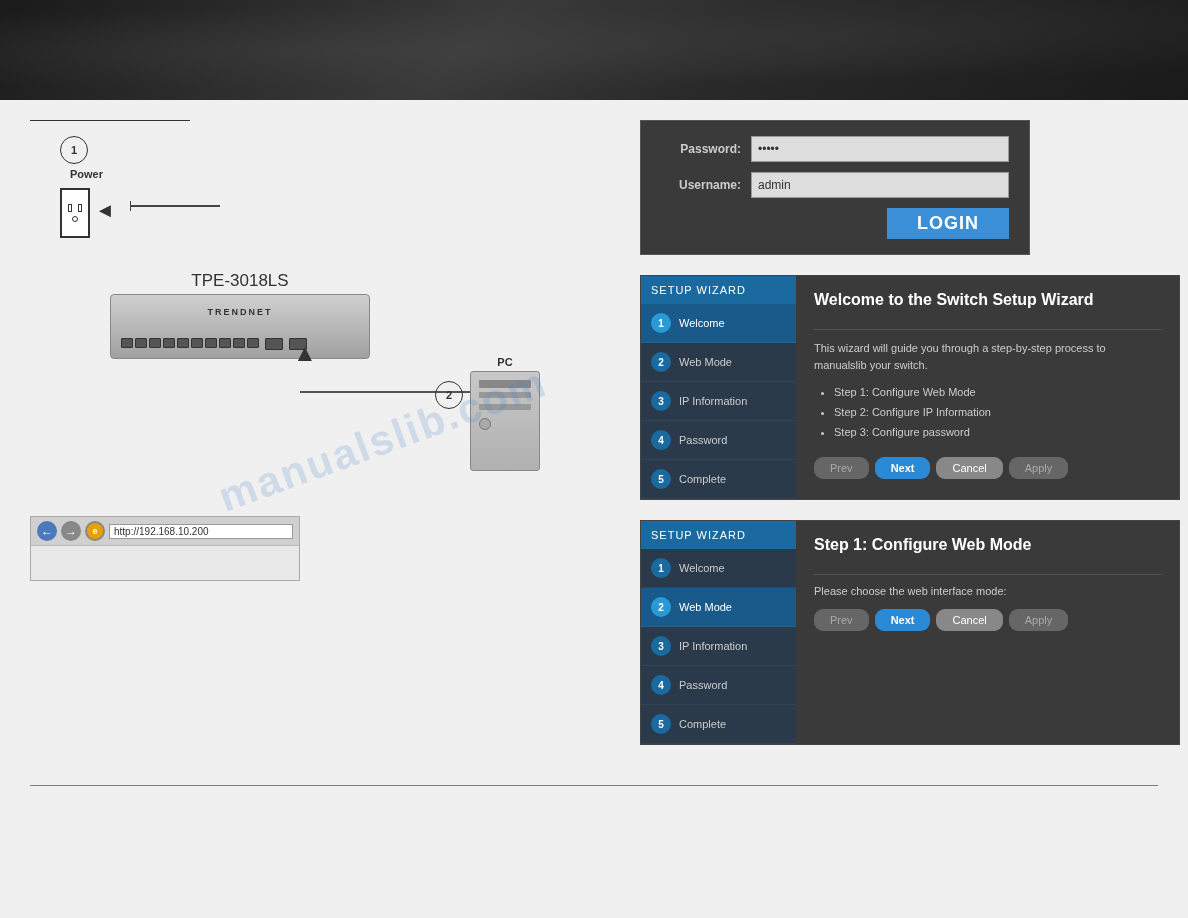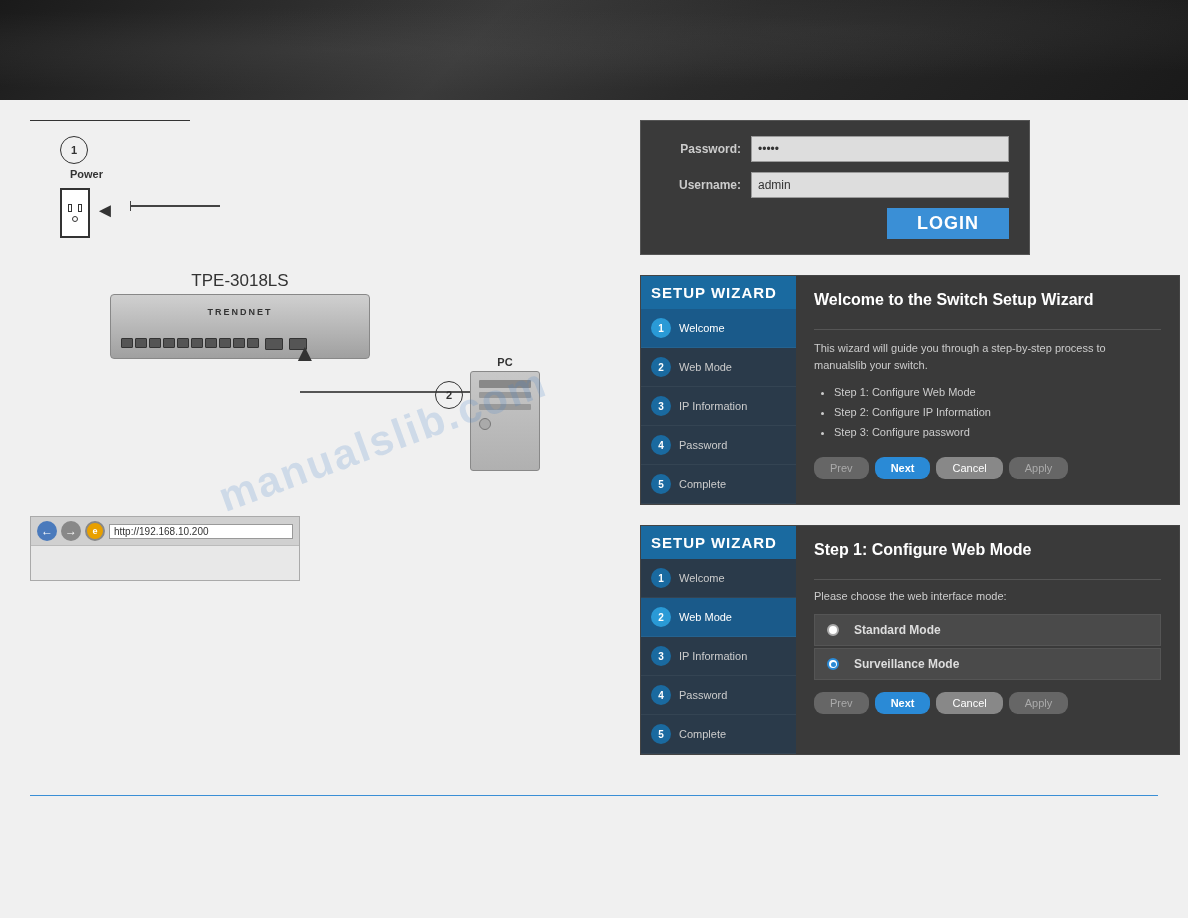--- a/index.html
+++ b/index.html
@@ -382,22 +382,22 @@
     }
     .wizard-sidebar {
       width: 155px;
       background: #2a3a4a;
       padding: 0;
     }
     .wizard-sidebar-header {
       background: #1a6aa0;
       padding: 8px 10px;
       color: white;
-      font-size: 15px;
-      font-weight: bold;
+      font-size: 11px;
+      font-weight: normal;
       letter-spacing: 1px;
       text-transform: uppercase;
     }
     .wizard-nav-item {
       display: flex;
       align-items: center;
       gap: 8px;
       padding: 9px 10px;
       color: #ccc;
       font-size: 11px;
@@ -708,32 +708,20 @@
           <span>Password</span>
         </div>
         <div class="wizard-nav-item">
           <div class="nav-circle">5</div>
           <span>Complete</span>
         </div>
       </div>
       <div class="wizard-main">
         <div class="wizard-title">Step 1: Configure Web Mode</div>
         <div class="webmode-desc">Please choose the web interface mode:</div>
-        <div class="webmode-options">
-          <div class="webmode-option">
-            <div class="webmode-radio-empty"></div>
-            <span class="webmode-option-label">Standard Mode</span>
-          </div>
-          <div class="webmode-option webmode-option-selected">
-            <div class="webmode-radio">
-              <div class="webmode-radio-inner"></div>
-            </div>
-            <span class="webmode-option-label">Surveillance Mode</span>
-          </div>
-        </div>
         <div class="wizard-buttons">
           <button class="wiz-btn wiz-btn-gray">Prev</button>
           <button class="wiz-btn wiz-btn-blue">Next</button>
           <button class="wiz-btn wiz-btn-cancel">Cancel</button>
           <button class="wiz-btn wiz-btn-apply">Apply</button>
         </div>
       </div>
     </div>
 
   </div>

